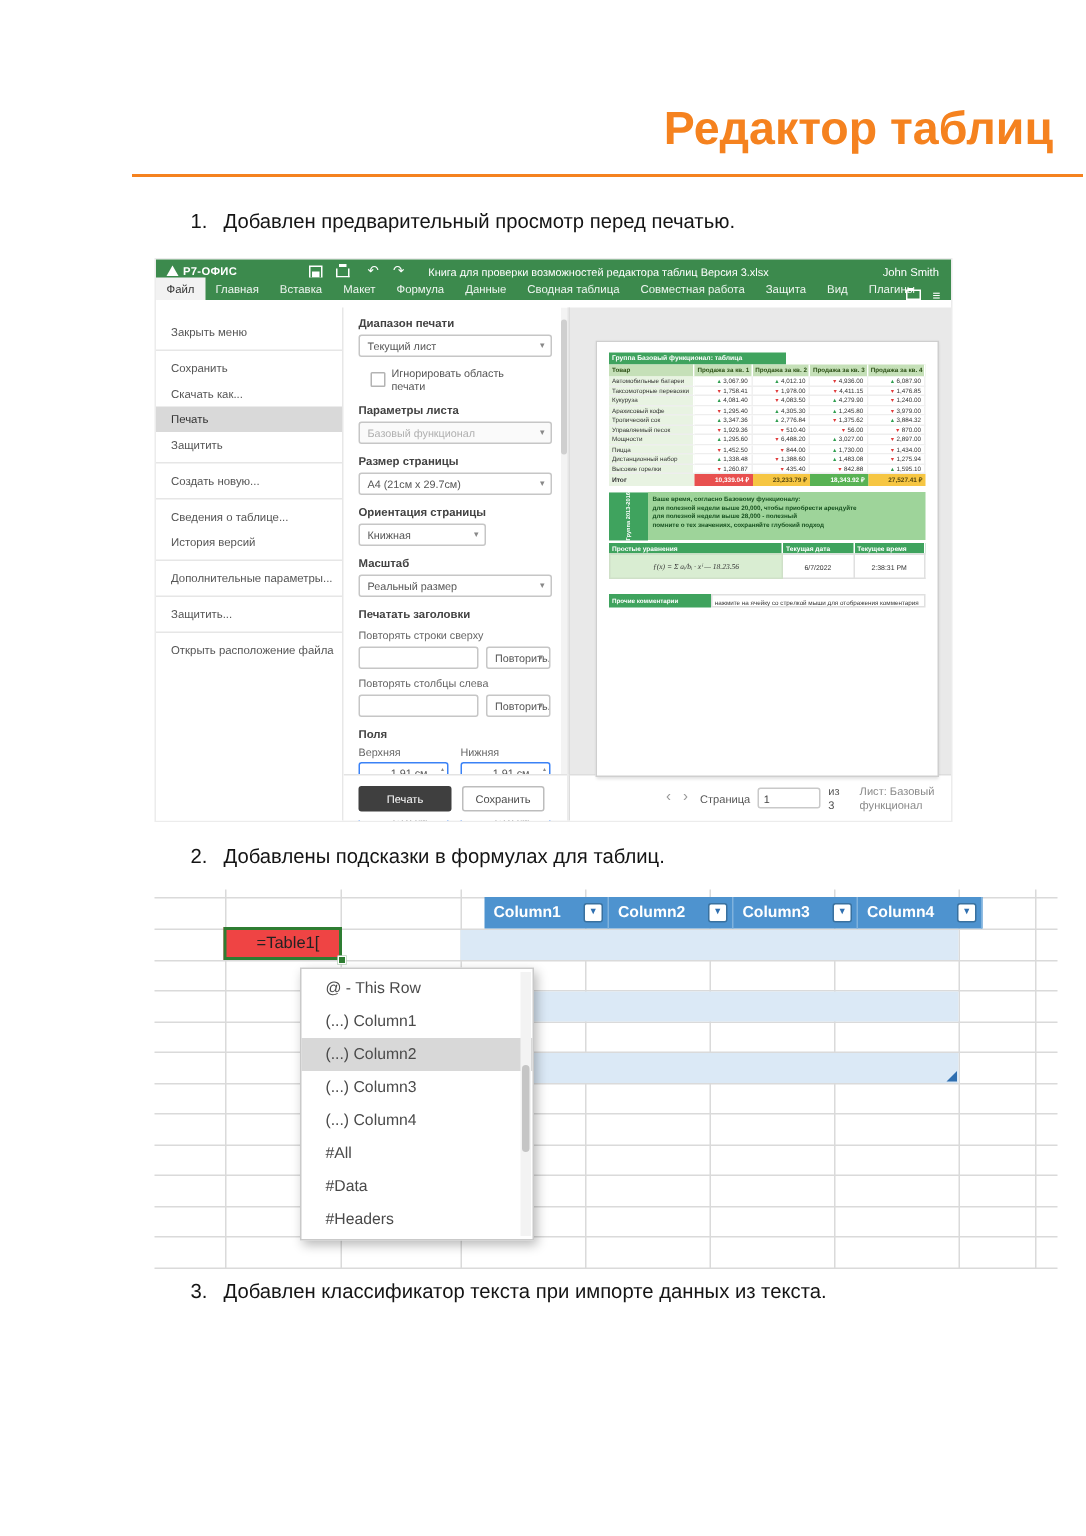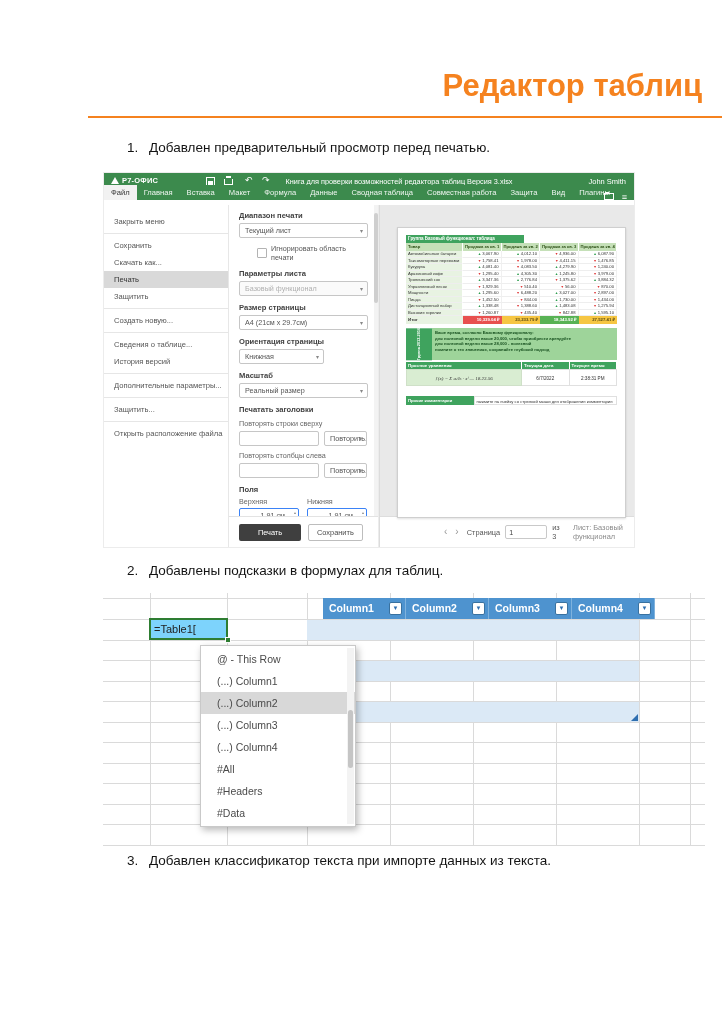--- a/index.html
+++ b/index.html
@@ -43,21 +43,21 @@
 
   
   .settings{width:150px;border-right:1px solid #ececec;box-sizing:border-box;position:relative;padding:6px 10px 0 10px;overflow:hidden;}
   .set-label{font-size:7.6px;font-weight:bold;color:#424242;margin:7px 0 3px 0;}
   .set-label.first{margin-top:0;}
   .sublabel{font-size:7.2px;color:#666;margin:5px 0 3px 0;}
   .select{position:relative;height:15px;border:1px solid #c6c6c6;border-radius:2px;background:#fff;font-size:7.2px;color:#555;line-height:14px;padding:0 12px 0 5px;box-sizing:border-box;white-space:nowrap;overflow:hidden;}
   .select .car{position:absolute;right:4px;top:0;font-size:6px;color:#888;line-height:14px;}
   .select.dis{color:#b0b0b0;background:#fafafa;}
   .w-85{width:85px;} .w-full{width:100%;}
-  .chkrow{display:flex;align-items:center;gap:4px;font-size:7.2px;color:#555;margin:6px 18px;}
+  .chkrow{display:flex;align-items:center;gap:4px;font-size:7.2px;color:#555;margin:6px 8px;}
   .chk{width:8px;height:8px;border:1px solid #b3b3b3;border-radius:1px;background:#fff;font-size:7px;line-height:8px;text-align:center;color:#444;flex:0 0 auto;}
   .reprow{display:flex;gap:5px;margin-bottom:2px;}
   .repinput{width:80px;height:15px;border:1px solid #c6c6c6;border-radius:2px;box-sizing:border-box;font-size:7.2px;padding:0 3px;color:#555;}
   .repsel{width:43px;flex:0 0 auto;}
   .mgrid{display:flex;flex-wrap:wrap;gap:4px 8px;}
   .mcell{width:60px;}
   .mlabel{font-size:7.2px;color:#666;margin-bottom:2px;}
   .spin{position:relative;height:15px;border:1px solid #3b82f6;border-radius:2px;box-sizing:border-box;font-size:7.2px;color:#555;line-height:14px;text-align:right;padding-right:13px;background:#fff;}
   .spin .ud{position:absolute;right:2px;top:1px;font-size:4px;line-height:6px;color:#888;text-align:center;}
   .setbtns{position:absolute;left:0;right:0;bottom:0;height:30px;background:#fff;border-top:1px solid #e3e3e3;z-index:3;display:flex;align-items:center;gap:7px;padding-left:10px;}
@@ -101,21 +101,21 @@
   
   #shot2{position:absolute;left:103px;top:593px;width:602px;height:253px;background:#fff;}
   .gl{position:absolute;background:#dadada;}
   .gl.h{left:0;right:0;height:1px;}
   .gl.v{top:0;bottom:0;width:1px;}
   .t2head{position:absolute;left:220px;top:5px;width:332px;height:21px;background:#4e93cf;display:flex;}
   .t2hcell{width:83px;box-sizing:border-box;border-right:1px solid #7fb2dd;position:relative;color:#fff;font-weight:bold;font-size:10.5px;line-height:21px;padding-left:6px;}
   .t2filter{position:absolute;right:3px;top:4px;width:13px;height:13px;background:#fff;border:1px solid #39719f;border-radius:2px;box-sizing:border-box;font-size:6px;line-height:11px;text-align:center;color:#2f6fb0;}
   .band{position:absolute;left:204px;width:332px;height:20px;background:#dbe9f6;}
   .fhandle{position:absolute;left:528px;top:121px;width:0;height:0;border-left:7px solid transparent;border-bottom:7px solid #2f6fb0;}
-  .activecell{position:absolute;left:46px;top:25px;width:79px;height:22px;border:2px solid #2e7d32;box-sizing:border-box;background:#7dd3fc;font-size:11px;color:#222;line-height:18px;padding-left:3px;}
+  .activecell{position:absolute;left:46px;top:25px;width:79px;height:22px;border:2px solid #2e7d32;box-sizing:border-box;background:#ef4444;font-size:11px;color:#222;line-height:18px;padding-left:20px;}
   .fillhandle{position:absolute;left:122px;top:44px;width:4px;height:4px;background:#2e7d32;border:1px solid #fff;}
   .dropdown{position:absolute;left:97px;top:52px;width:156px;height:182px;background:#fff;border:1px solid #c9c9c9;box-shadow:2px 3px 7px rgba(0,0,0,.28);box-sizing:border-box;padding-top:2px;z-index:5;}
   .dd-item{font-size:10.5px;color:#4a4a4a;line-height:22px;height:22px;padding-left:16px;white-space:nowrap;}
   .dd-item.sel{background:#d8d8d8;}
   .dd-scroll{position:absolute;right:1px;top:2px;bottom:2px;width:7px;background:#f3f3f3;}
   .dd-thumb{position:absolute;left:1px;width:5px;top:62px;height:58px;background:#c5c5c5;border-radius:3px;}
 </style>
 </head>
 <body>
 
@@ -408,22 +408,22 @@
   <div class="activecell">=Table1[</div>
   <div class="fillhandle"></div>
   <div class="dropdown">
     <div id="ddlist">
         <div class="dd-item">@ - This Row</div>
         <div class="dd-item">(...) Column1</div>
         <div class="dd-item sel">(...) Column2</div>
         <div class="dd-item">(...) Column3</div>
         <div class="dd-item">(...) Column4</div>
         <div class="dd-item">#All</div>
+        <div class="dd-item">#Data</div>
         <div class="dd-item">#Headers</div>
-        <div class="dd-item">#Data</div>
       </div>
     <div class="dd-scroll">
         <div class="dd-thumb"></div>
       </div>
   </div>
 </div>
 
 <div class="list-item" style="top:853px;">
   <span class="num">3.</span><span>Добавлен классификатор текста при импорте данных из текста.</span>
 </div>

